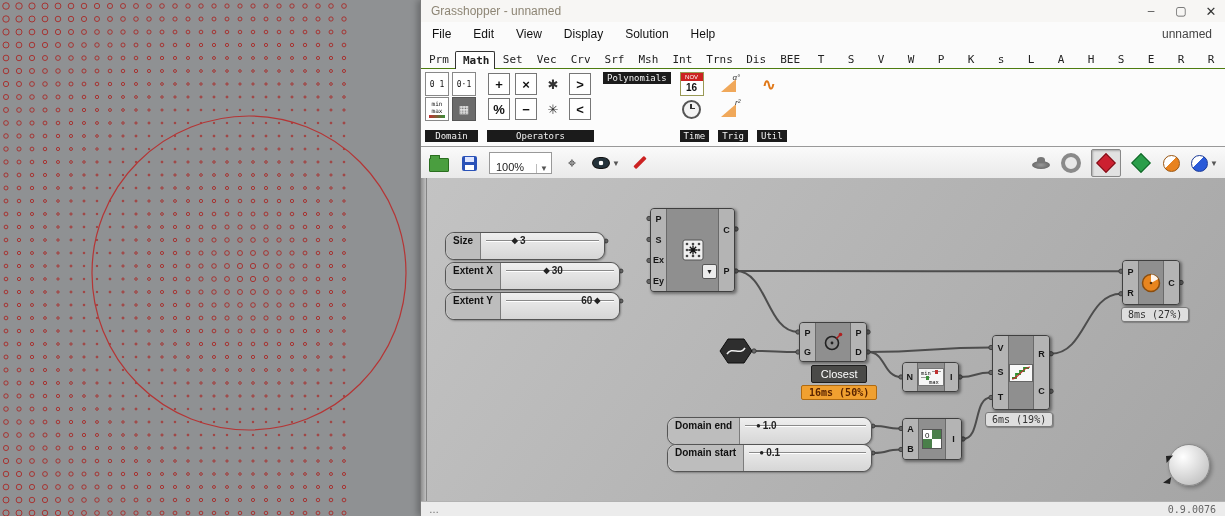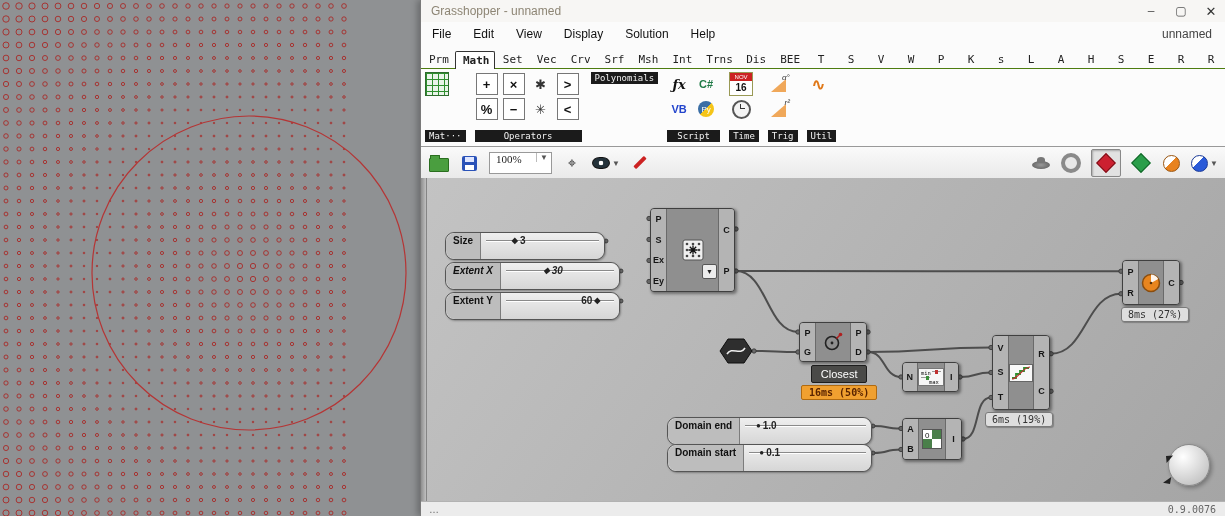--- a/index.html
+++ b/index.html
@@ -58,21 +58,21 @@
   .tile-util{color:#e07818;font-size:16px;font-weight:bold;}
 
   
   #gh-canvastb{height:32px;background:linear-gradient(#fafafa,#e9e9e9);border-bottom:1px solid #aaa;display:flex;align-items:center;padding:0 8px;gap:10px;}
   .tb-btn{display:flex;align-items:center;justify-content:center;min-width:20px;height:22px;}
   .ico-folder{width:18px;height:12px;background:#4a9e3f;border:1px solid #2a6e1f;border-radius:1px;position:relative;margin-top:4px;}
   .ico-folder::before{content:"";position:absolute;top:-4px;left:0;width:8px;height:3px;background:#4a9e3f;border:1px solid #2a6e1f;border-bottom:none;border-radius:1px 1px 0 0;}
   .ico-disk{width:15px;height:15px;background:#2a52b8;border-radius:2px;position:relative;}
   .ico-disk::before{content:"";position:absolute;left:3px;top:1px;width:9px;height:5px;background:#dfe6ff;}
   .ico-disk::after{content:"";position:absolute;left:3px;bottom:1px;width:9px;height:5px;background:#fff;}
-  .zoom-box{display:flex;align-items:flex-start;border:1px solid #999;background:#fff;height:20px;font-size:11px;color:#222;font-family:Liberation Serif, serif;}
+  .zoom-box{display:flex;align-items:flex-end;border:1px solid #999;background:#fff;height:20px;font-size:11px;color:#222;}
   .zoom-box .zoom-val{padding:0 6px;min-width:34px;}
   .zoom-box .caret{border-left:1px solid #bbb;padding:0 3px;font-size:8px;color:#555;}
   .ico-zoomext{font-size:15px;color:#333;}
   .ico-eye{width:16px;height:10px;border-radius:50%/60%;background:radial-gradient(circle,#fff 2px,#24323a 2.6px);border:1px solid #111;}
   .mini-caret{font-size:8px;color:#555;margin-left:2px;}
   .ico-pen{width:14px;height:14px;position:relative;}
   .ico-pen::before{content:"";position:absolute;left:5px;top:-1px;width:4px;height:15px;background:#cc2222;border-radius:1px;transform:rotate(45deg);}
   .tb-gap{flex:1;}
   .ico-saucer{width:18px;height:8px;background:radial-gradient(#9a9a9a,#555);border-radius:50%;position:relative;margin-top:4px;}
   .ico-saucer::before{content:"";position:absolute;left:5px;top:-4px;width:8px;height:6px;background:#777;border-radius:50% 50% 0 0;}
@@ -1252,51 +1252,43 @@
         <span class="tab">A</span>
         <span class="tab">H</span>
         <span class="tab">S</span>
         <span class="tab">E</span>
         <span class="tab">R</span>
         <span class="tab">R</span>
       </div>
 
     <div id="gh-ribbon">
         <div class="rb-group">
-          <div class="rb-icons" style="grid-template-columns: repeat(1, 26px);">
-            <div class="tile tile-matrix"></div>
-          </div>
-          <div class="rb-label">Mat···</div>
+          <div class="rb-icons" style="grid-template-columns: repeat(2, 26px);">
+            <div class="tile tile-mini">0 1</div>
+            <div class="tile tile-mini">0·1</div>
+            <div class="tile tile-minmax">min max</div>
+            <div class="tile tile-dark">▦</div>
+          </div>
+          <div class="rb-label">Domain</div>
         </div>
         <div class="rb-group">
           <div class="rb-icons" style="grid-template-columns: repeat(4, 26px);">
             <div class="tile tile-op">+</div>
             <div class="tile tile-op">×</div>
             <div class="tile tile-spark">✱</div>
             <div class="tile tile-op">&gt;</div>
             <div class="tile tile-op">%</div>
             <div class="tile tile-op">−</div>
             <div class="tile tile-spark">✳</div>
             <div class="tile tile-op">&lt;</div>
           </div>
           <div class="rb-label">Operators</div>
         </div>
         <div class="rb-group">
           <div class="rb-label">Polynomials</div>
-        </div>
-        <div class="rb-group">
-          <div class="rb-icons" style="grid-template-columns: repeat(2, 26px);">
-            <div class="tile tile-fx">ƒx</div>
-            <div class="tile tile-cs">C#</div>
-            <div class="tile tile-vb">VB</div>
-            <div class="tile tile-py">
-              <span class="py-ball">Py</span>
-            </div>
-          </div>
-          <div class="rb-label">Script</div>
         </div>
         <div class="rb-group">
           <div class="rb-icons" style="grid-template-columns: repeat(1, 26px);">
             <div class="tile tile-cal">
               <span class="cal-top">NOV</span>
               <span class="cal-bottom">16</span>
             </div>
             <div class="tile tile-clock">
               <span class="clock-face"></span>
             </div>
@@ -1413,21 +1405,21 @@
           </svg>
           <div class="gh-slider" style="left: 18px; top: 54px; width: 160px;">
             <span class="lbl">Size</span>
             <span class="trk">
               <span class="handle" style="left: 25%;">
                 <span class="grip">◆</span>
                 <span class="val">3</span>
               </span>
             </span>
           </div>
-          <div class="gh-slider" style="left: 18px; top: 84px; width: 175px; font-style: italic;">
+          <div class="gh-slider" style="left: 18px; top: 84px; width: 175px;">
             <span class="lbl">Extent X</span>
             <span class="trk">
               <span class="handle" style="left: 36%;">
                 <span class="grip">◆</span>
                 <span class="val">30</span>
               </span>
             </span>
           </div>
           <div class="gh-slider" style="left: 18px; top: 114px; width: 175px;">
             <span class="lbl">Extent Y</span>

